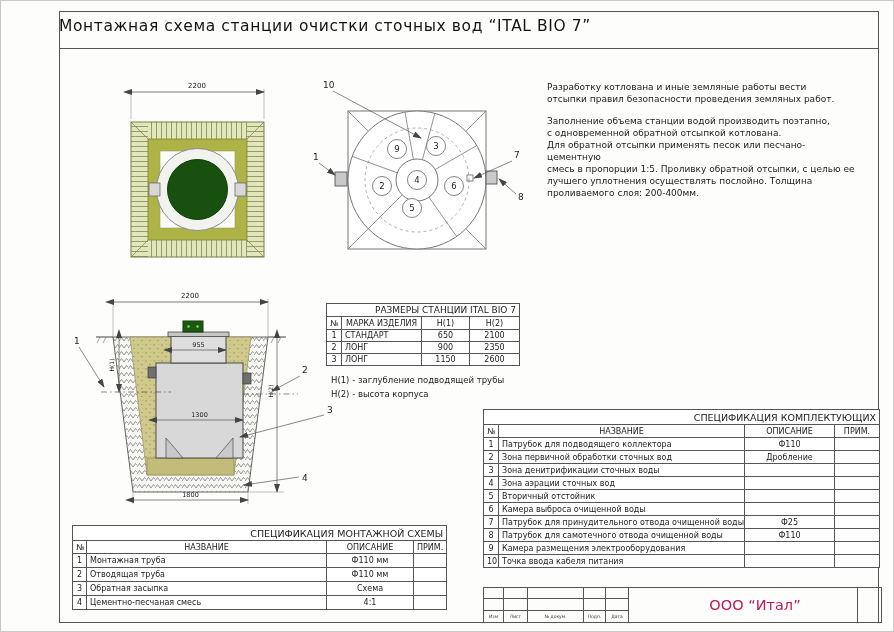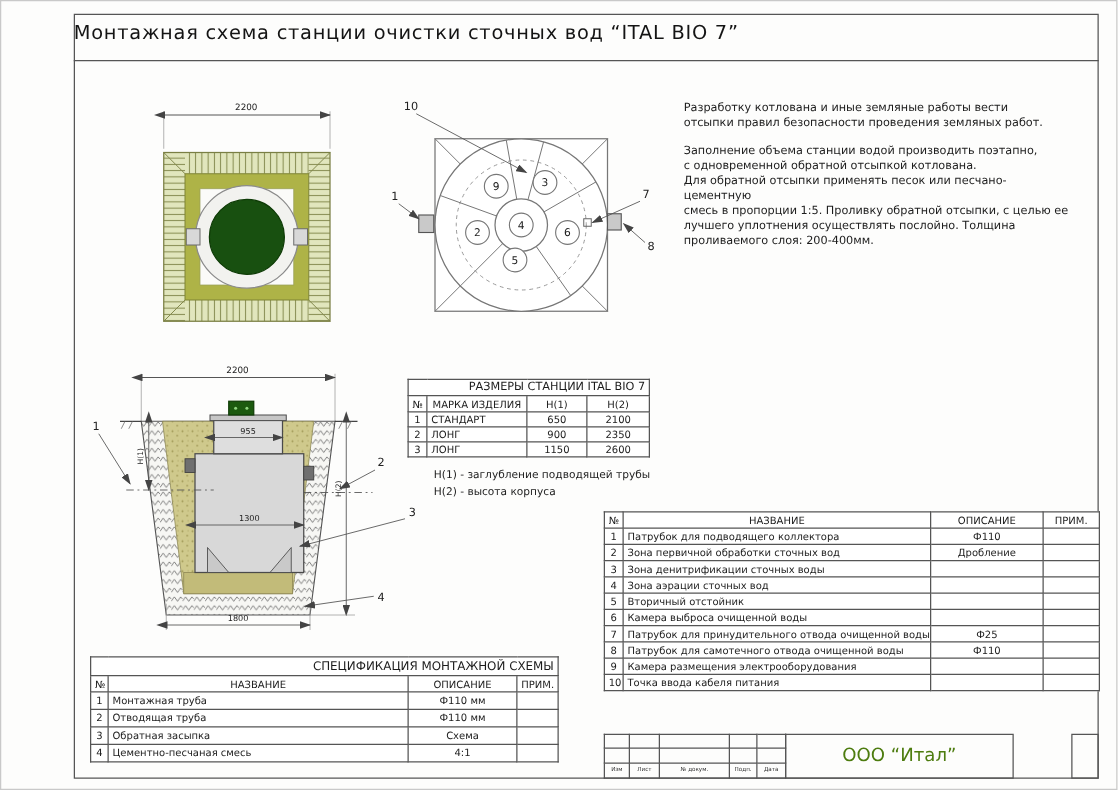--- a/index.html
+++ b/index.html
@@ -18,35 +18,35 @@
   .caption{position:absolute;left:66px;top:500px;font-size:9.5px;color:#1c1c1c}
   .tbl{position:absolute;border-collapse:collapse;table-layout:fixed;background:#fff;color:#1c1c1c}
   .tbl th,.tbl td{border:1px solid #555;padding:0 3px;overflow:hidden;white-space:nowrap;font-weight:normal}
   .tbl th{text-align:center}
   .tbl .ttl{text-align:right}
   .sizes-table{left:325px;top:302px;width:193px;font-size:8px}
   .sizes-table .ttl{font-size:9px;height:13px}
   .sizes-table th{height:13px}
   .sizes-table td{height:12px}
   .sizes-table td.c0,.sizes-table td.c2,.sizes-table td.c3{text-align:center}
-  .size-notes{position:absolute;left:346px;top:372px;font-size:8.5px;line-height:14px;white-space:pre-line;color:#1c1c1c}
+  .size-notes{position:absolute;left:330px;top:372px;font-size:8.5px;line-height:14px;white-space:pre-line;color:#1c1c1c}
   .montage-table{left:71px;top:524px;width:374px;font-size:8px}
   .montage-table .ttl{font-size:9.5px;height:15px}
   .montage-table th{height:13px}
   .montage-table td{height:14px}
   .components-table{left:482px;top:408px;width:396px;font-size:8px}
   .components-table .ttl{font-size:9.5px;height:15px}
   .components-table th{height:13px}
   .components-table td{height:13px}
   .montage-table td.c1,.components-table td.c1{}
   .montage-table td.c0,.components-table td.c0{text-align:center}
   .montage-table td.c2,.components-table td.c2{text-align:center}
   .tb-grid{position:absolute;left:482px;top:586px;width:145px;height:36px;border-collapse:collapse;table-layout:fixed}
   .tb-grid td{border:1px solid #555;font-size:4.5px;text-align:center;overflow:hidden;color:#333;padding:0}
-  .tb-company{position:absolute;left:627px;top:586px;width:183px;height:36px;border:1px solid #555;display:flex;align-items:center;justify-content:center;font-size:14.5px;color:#4d7c0f}
+  .tb-company{position:absolute;left:627px;top:586px;width:254px;height:36px;border:1px solid #555;display:flex;align-items:center;justify-content:center;font-size:14.5px;color:#be185d}
   .tb-right{position:absolute;left:856px;top:586px;width:22px;height:36px;border:1px solid #555}
   text{font-family:"DejaVu Sans",sans-serif;fill:#222}
 </style>
 </head>
 <body>
 
 <div class="sheet">
   <div class="frame"></div>
   <div class="page-title">Монтажная схема станции очистки сточных вод “ITAL BIO 7”</div>
   <div class="title-rule"></div>
@@ -309,20 +309,23 @@
 
   <table class="tbl components-table">
     <colgroup>
         <col style="width:15px">
         <col style="width:246px">
         <col style="width:90px">
         <col style="width:45px">
       </colgroup>
     <thead>
       <tr>
+          <th class="ttl" colspan="4">СПЕЦИФИКАЦИЯ КОМПЛЕКТУЮЩИХ</th>
+        </tr>
+      <tr>
           <th>№</th>
           <th>НАЗВАНИЕ</th>
           <th>ОПИСАНИЕ</th>
           <th>ПРИМ.</th>
         </tr>
     </thead>
     <tbody>
         <tr>
           <td class="c0">1</td>
           <td class="c1">Патрубок для подводящего коллектора</td>

